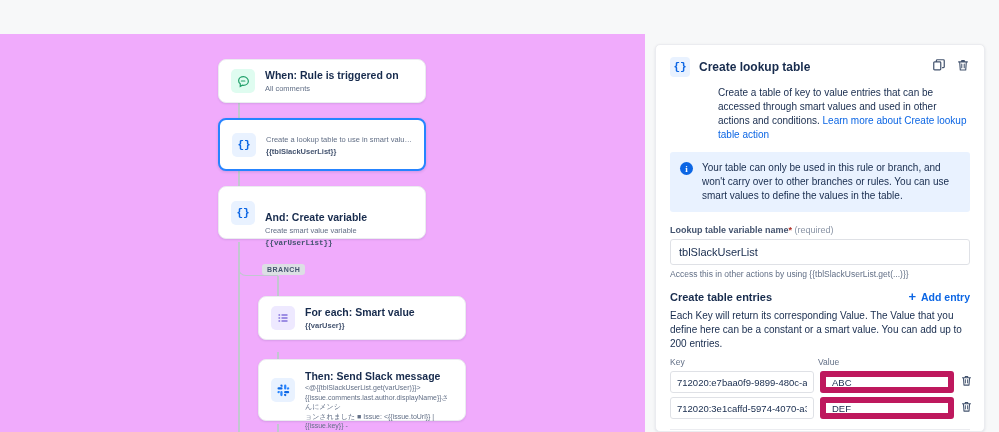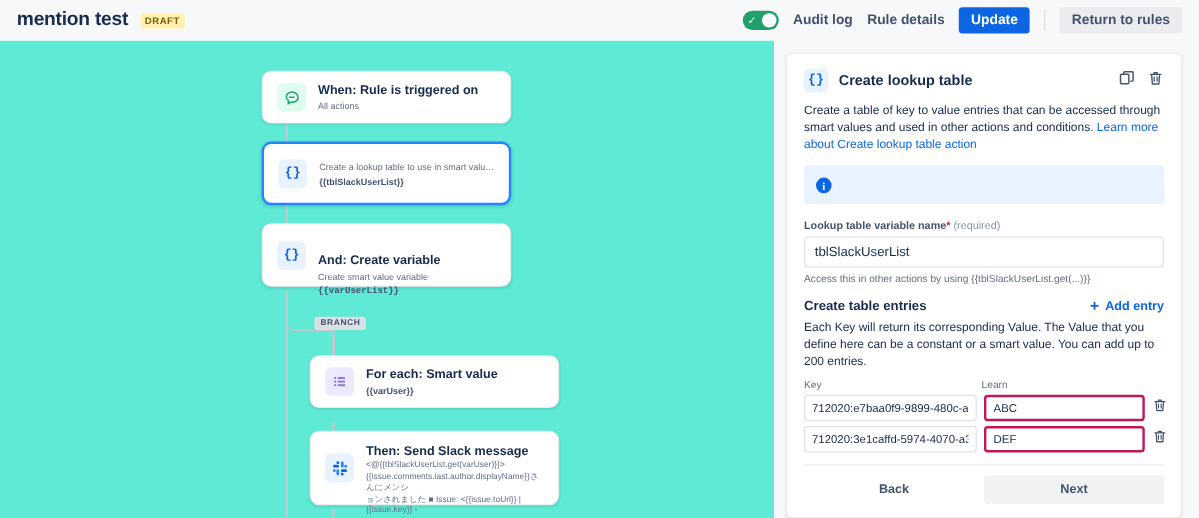--- a/index.html
+++ b/index.html
@@ -54,21 +54,21 @@
   .tb-sep { width: 1px; height: 18px; background: #DFE1E6; }
   .btn-return {
     background: #EBECF0; color: #42526E; border: none; border-radius: 3px;
     font-size: 11.5px; font-weight: 600; padding: 5px 10px; cursor: pointer;
     font-family: "Liberation Sans", sans-serif;
   }
 
   
   .canvas {
     position: absolute; left: 0; top: 34px; width: 645px; height: 398px;
-    background: #5eead4; overflow: hidden;
+    background: #f0abfc; overflow: hidden;
   }
   .node {
     position: absolute;
     background: #FFFFFF;
     border: 1px solid #EBECF0;
     border-radius: 8px;
     box-shadow: 0 1px 2px rgba(9,30,66,.10);
     display: flex; align-items: center;
     padding: 0 12px;
   }
@@ -127,21 +127,21 @@
   .panel-header { display: flex; align-items: center; }
   .panel-icon {
     width: 20px; height: 20px; border-radius: 4px; background: #E9F2FF;
     color: #0C66E4; font-size: 11px; font-weight: 700;
     display: flex; align-items: center; justify-content: center;
     margin-right: 9px; font-family: "Liberation Mono", monospace;
   }
   .panel-title { font-size: 12px; font-weight: 700; color: #172B4D; }
   .panel-actions { margin-left: auto; display: flex; gap: 10px; align-items: center; }
   .panel-desc {
-    font-size: 10px; line-height: 14px; color: #172B4D; margin-top: 9px;
+    font-size: 10px; line-height: 14px; color: #172B4D; margin-top: 9px; margin-left: 48px;
   }
   .panel-desc a { color: #0C66E4; text-decoration: none; cursor: pointer; }
   .info-box {
     margin-top: 10px; background: #E9F2FF; border-radius: 3px;
     padding: 9px 10px; display: flex; gap: 9px;
   }
   .info-ic {
     flex: 0 0 auto; width: 13px; height: 13px; border-radius: 50%;
     background: #0C66E4; color: #fff; font-size: 9px; font-weight: 700;
     display: flex; align-items: center; justify-content: center;
@@ -173,21 +173,21 @@
 
   .tbl-head { display: flex; margin-top: 6px; font-size: 8.5px; color: #626F86; }
   .tbl-head .k { width: 148px; }
   .tbl-row { display: flex; align-items: center; gap: 6px; margin-top: 4px; }
   .cell-k {
     width: 144px; height: 22px; border: 1px solid #DFE1E6; border-radius: 3px;
     font-size: 9.5px; color: #172B4D; padding: 0 6px;
     font-family: "Liberation Sans", sans-serif; outline: none; background: #fff;
   }
   .cell-v {
-    width: 134px; height: 22px; border: 2px solid #be185d; border-radius: 3px;
+    width: 134px; height: 22px; border: 6px solid #be185d; border-radius: 3px;
     font-size: 9.5px; color: #172B4D; padding: 0 6px;
     font-family: "Liberation Sans", sans-serif; outline: none; background: #fff;
   }
   .divider { height: 1px; background: #EBECF0; margin-top: 10px; }
 
   .footer-btns { display: flex; margin-top: 8px; }
   .btn-back {
     flex: 1; height: 24px; background: transparent; border: none;
     font-size: 10.5px; font-weight: 600; color: #42526E; cursor: pointer;
     font-family: "Liberation Sans", sans-serif;
@@ -196,36 +196,20 @@
     flex: 1; height: 24px; background: #F1F2F4; border: none; border-radius: 3px;
     font-size: 10.5px; font-weight: 600; color: #42526E; cursor: pointer;
     font-family: "Liberation Sans", sans-serif;
   }
 </style>
 </head>
 <body>
 
 <div class="app">
 
-  <div class="topbar">
-    <span class="rule-title">mention test</span>
-    <span class="draft-badge">DRAFT</span>
-
-    <div class="topbar-right">
-      <span class="toggle">
-        <span class="chk">✓</span>
-        <span class="knob"></span>
-      </span>
-      <span class="tb-link">Audit log</span>
-      <span class="tb-link">Rule details</span>
-      <button class="btn-update">Update</button>
-      <span class="tb-sep"></span>
-      <button class="btn-return">Return to rules</button>
-    </div>
-  </div>
 
   <div class="canvas">
 
     <div class="conn" style="left:238px; top:68px; height:40px;"></div>
     <div class="conn" style="left:238px; top:136px; height:38px;"></div>
     <div class="conn" style="left:238px; top:208px; height:190px;"></div>
     <div class="elbow" style="left:238px; top:208px; width:40px; height:34px;"></div>
     <div class="conn" style="left:277px; top:242px; height:22px;"></div>
     <div class="conn" style="left:277px; top:248px; height:34px;"></div>
     <div class="conn" style="left:277px; top:318px; height:30px;"></div>
@@ -234,21 +218,21 @@
 
     <div class="node" style="left:218px; top:25px; width:208px; height:44px;">
       <span class="node-icon ic-green">
         <svg width="13" height="13" viewBox="0 0 16 16" aria-hidden="true">
           <path d="M8 2C4.7 2 2 4.2 2 7c0 1.5.8 2.9 2 3.8V14l2.6-1.5c.45.1.92.15 1.4.15 3.3 0 6-2.2 6-5S11.3 2 8 2z" fill="none" stroke="#22A06B" stroke-width="1.5"></path>
           <path d="M5.4 7.4h4.2" stroke="#22A06B" stroke-width="1.5" stroke-linecap="round"></path>
         </svg>
       </span>
       <span class="node-text">
         <span class="node-title" style="display:block;">When: Rule is triggered on</span>
-        <span class="node-sub" style="display:block;">All actions</span>
+        <span class="node-sub" style="display:block;">All comments</span>
       </span>
     </div>
 
     <div class="node selected" style="left:218px; top:84px; width:208px; height:53px;">
       <span class="node-icon ic-blue">
         <span style="font-family:'Liberation Mono',monospace; font-size:11px; font-weight:700; color:#0C66E4;">{}</span>
       </span>
       <span class="node-text">
         <span class="node-sub" style="display:block;">Create a lookup table to use in smart values</span>
         <span class="node-sub bold" style="display:block;">{{tblSlackUserList}}</span>
@@ -326,20 +310,21 @@
         </span>
       </span>
     </div>
 
     <div class="panel-desc">
       <span>Create a table of key to value entries that can be accessed through smart values and used in other actions and conditions. </span><a>Learn more about Create lookup table action</a>
     </div>
 
     <div class="info-box">
       <span class="info-ic">i</span>
+      <span class="info-txt">Your table can only be used in this rule or branch, and won't carry over to other branches or rules. You can use smart values to define the values in the table.</span>
     </div>
 
     <div class="field-label">
       <span>Lookup table variable name</span><span class="req">*</span>
       <span class="opt">(required)</span>
     </div>
     <input class="text-input" type="text" value="tblSlackUserList" style="">
     <div class="hint">Access this in other actions by using {{tblSlackUserList.get(...)}}</div>
 
     <div class="section-row">
@@ -347,21 +332,21 @@
       <span class="add-entry">
         <span style="font-size:13px; line-height:10px;">+</span>
         <span>Add entry</span>
       </span>
     </div>
 
     <div class="section-desc">Each Key will return its corresponding Value. The Value that you define here can be a constant or a smart value. You can add up to 200 entries.</div>
 
     <div class="tbl-head">
       <span class="k">Key</span>
-      <span>Learn</span>
+      <span>Value</span>
     </div>
 
     <div class="tbl-row">
       <input class="cell-k" type="text" value="712020:e7baa0f9-9899-480c-ad33-65" style="">
       <input class="cell-v" type="text" value="ABC" style="">
       <span style="cursor:pointer;">
         <svg width="13" height="13" viewBox="0 0 16 16" aria-hidden="true">
           <path d="M3 4.5h10M6.5 4.5V3h3v1.5M4.2 4.5l.7 9.2h6.2l.7-9.2" fill="none" stroke="#44546F" stroke-width="1.3" stroke-linecap="round" stroke-linejoin="round"></path>
           <path d="M6.6 7v4M9.4 7v4" stroke="#44546F" stroke-width="1.2" stroke-linecap="round"></path>
         </svg>

